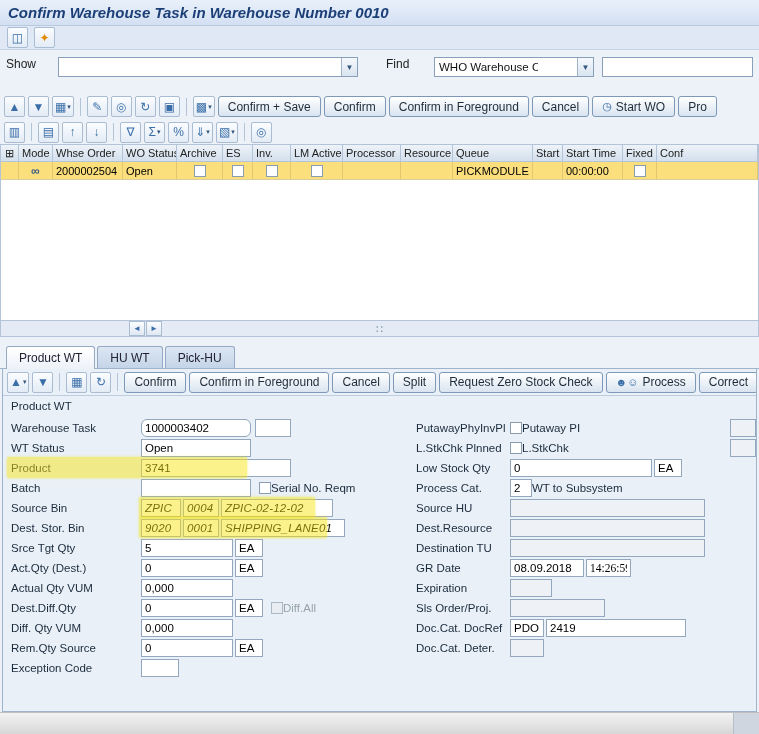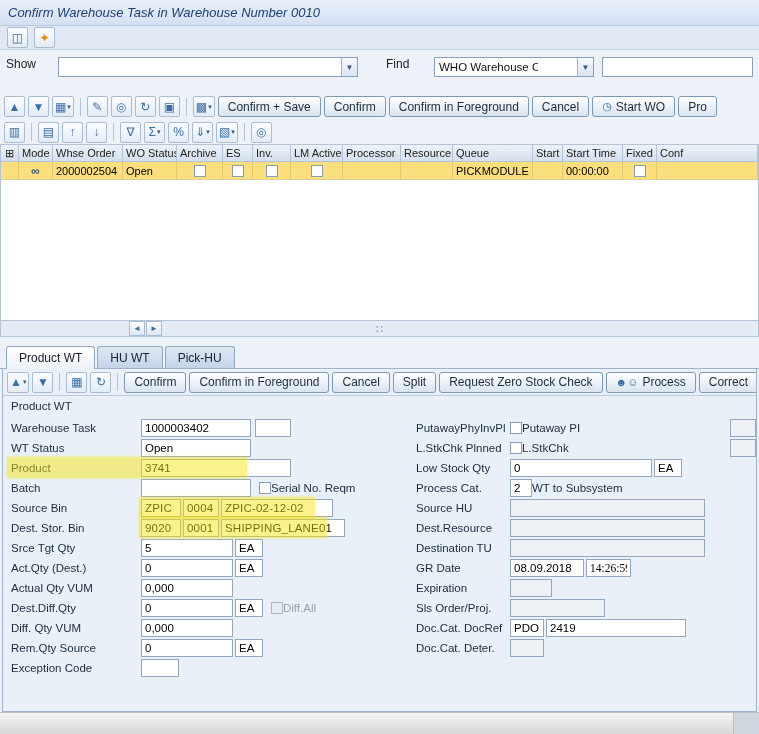--- a/index.html
+++ b/index.html
@@ -2,21 +2,21 @@
 <html><head>
 <meta charset="utf-8">
 <style>
   * { box-sizing: border-box; margin: 0; padding: 0; }
   html,body { width:759px; height:734px; }
   body { font-family:"Liberation Sans", sans-serif; background:#edf2f8; }
   .window { position:relative; width:759px; height:734px; overflow:hidden; display:flex; flex-direction:column; background:#edf2f8; }
 
   
   .titlebar { height:26px; background:linear-gradient(#e9f0fb,#d3e0f2); border-bottom:1px solid #b9c9e0; display:flex; align-items:center; padding:0 8px; flex:0 0 auto; }
-  .title-text { font-size:13px; font-weight:normal; font-style:italic; color:#1c3f77; white-space:nowrap; }
+  .title-text { font-size:15px; font-weight:bold; font-style:italic; color:#1c3f77; white-space:nowrap; }
 
   
   .iconbar { height:24px; background:#dfe8f4; border-bottom:1px solid #c6d4e7; display:flex; align-items:center; gap:6px; padding:0 7px; flex:0 0 auto; }
   .gap8 { height:7px; flex:0 0 auto; }
   .gap12 { height:12px; flex:0 0 auto; }
 
   
   .filter-row { height:24px; display:flex; padding:0 6px; flex:0 0 auto; font-size:12px; color:#222; }
   .lab-show { width:52px; }
   .lab-find { width:76px; padding-left:28px; }
@@ -70,21 +70,21 @@
   .form { display:flex; padding:4px 0 0 8px; flex:1 1 auto; font-size:11.5px; }
   .col-left { width:405px; flex:0 0 auto; }
   .col-right { flex:1 1 auto; overflow:hidden; }
   .frow { display:flex; align-items:center; height:20px; position:relative; }
   .flabel { width:130px; flex:0 0 auto; color:#1b2b3c; white-space:nowrap; overflow:hidden; }
   .flabel2 { width:94px; flex:0 0 auto; color:#1b2b3c; white-space:nowrap; overflow:hidden; }
   .inlab { color:#1b2b3c; margin-left:0; white-space:nowrap; }
   .inlab.dim { color:#98a3ad; }
   .fld { height:18px; border:1px solid #93a7bf; background:#fff; font-size:11.5px; font-family:"Liberation Sans",sans-serif; padding:0 3px; color:#000; flex:0 0 auto; }
   .fld.ro { background:#eef2f7; }
-  .fld.mono { letter-spacing:0.2px; }
+  .fld.mono { letter-spacing:0.2px;font-style:italic; }
   .ml2 { margin-left:2px; } .ml4 { margin-left:4px; } .ml8 { margin-left:8px; }
   .sliver { margin-left:auto; width:26px; }
 
   
   .marker { position:absolute; top:-1px; height:21px; background:rgba(248,227,14,0.48); box-shadow:0 0 3px rgba(248,227,14,0.55); border-radius:2px; pointer-events:none; z-index:3; }
   .marker.m-product { left:-4px; width:240px; }
   .marker.m-src { left:128px; width:176px; }
   .marker.m-dst { left:128px; width:188px; }
 
   
@@ -267,21 +267,21 @@
     </div>
 
     <div class="section-label">Product WT</div>
 
     <div class="form">
 
       <div class="col-left">
 
         <div class="frow">
           <span class="flabel">Warehouse Task</span>
-          <input class="fld" style="width: 110px;" readonly="" value="1000003402">
+          <input class="fld" style="width: 110px; border-radius: 6px;" readonly="" value="1000003402">
           <input class="fld ml4" style="width: 36px;" readonly="" value="">
         </div>
 
         <div class="frow">
           <span class="flabel">WT Status</span>
           <input class="fld" style="width: 110px;" readonly="" value="Open">
         </div>
 
         <div class="frow">
           <div class="marker m-product"></div>

